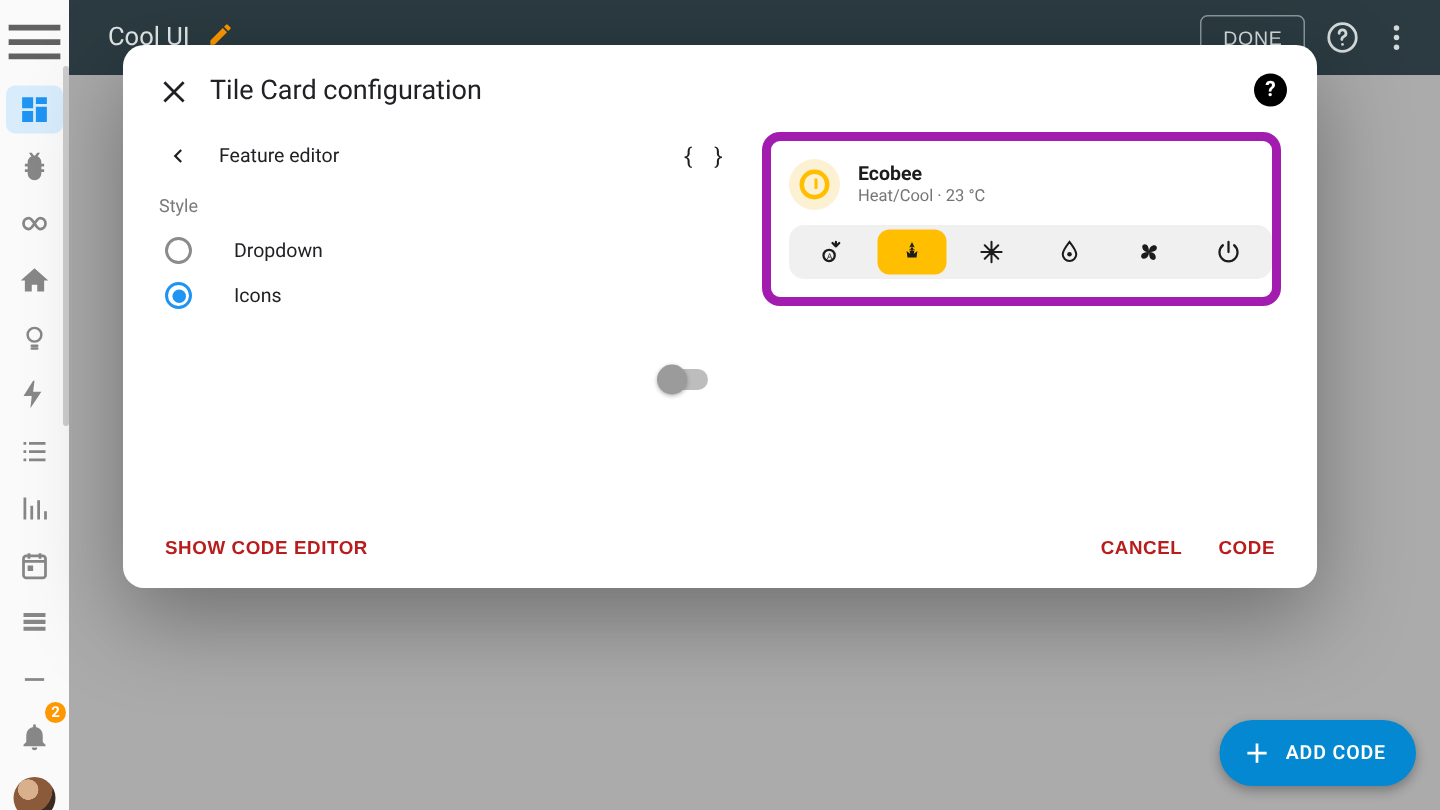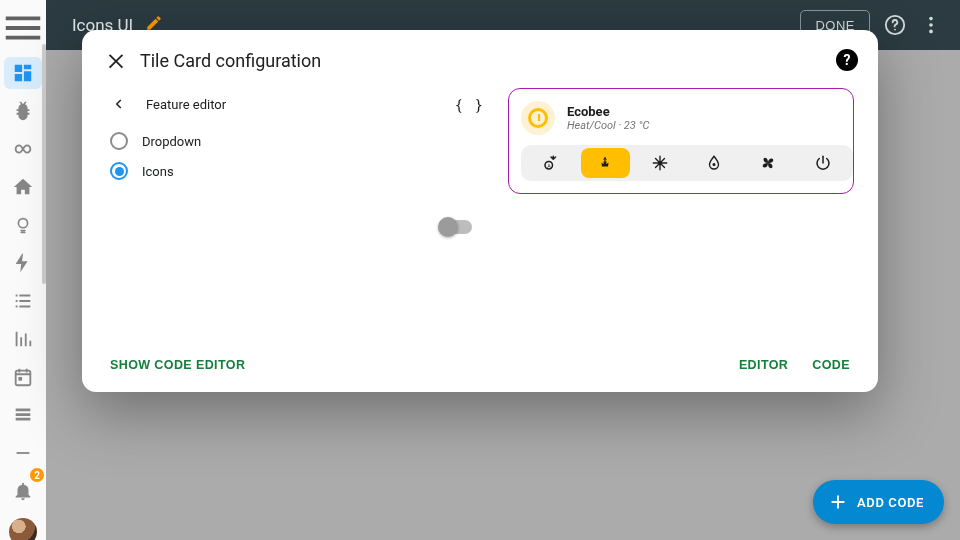--- a/index.html
+++ b/index.html
@@ -59,45 +59,45 @@
   .modal-head .help { margin-left:auto; width:22px; height:22px; border-radius:50%; background:#000; color:#fff; display:flex; align-items:center; justify-content:center; font-size:14px; font-weight:700;}
 
   .modal-body { flex:1; display:flex; gap:24px; padding: 8px 24px 0 24px;}
 
   .editor-col { width:378px; }
   .editor-head { display:flex; align-items:center; color:#202124; padding:6px 0 12px 0;}
   .editor-head .back { width:24px; display:flex; align-items:center; justify-content:center;}
   .editor-head .etitle { font-size:13px; font-weight:400; margin-left:16px;}
   .editor-head .braces { margin-left:auto; font-family: "Roboto Mono", Menlo, monospace; font-size:15px; color:#1d1d1d; letter-spacing:1px;}
   .section-label { font-size:12px; color:#7a7a7a; margin:4px 0 8px 0;}
-  .radio-row { display:flex; align-items:center; gap:14px; padding:6px 4px; font-size:13px; color:#202124;}
+  .radio-row { display:flex; align-items:center; gap:28px; padding:6px 4px; font-size:13px; color:#202124;}
   .radio { width:18px; height:18px; border:2px solid #8b8b8b; border-radius:50%; display:inline-flex; align-items:center; justify-content:center; flex-shrink:0;}
   .radio.sel { border-color:#2094f3; }
   .radio.sel::after { content:""; width:9px; height:9px; border-radius:50%; background:#2094f3; }
   .switch-row { display:flex; align-items:center; margin-top:34px; font-size:13px; color:#1f1f1f;}
   .switch-row .label { flex: 0 0 auto;}
   .switch { margin-left:auto; margin-right:12px; width:32px; height:14px; background:#bdbdbd; border-radius:8px; position:relative;}
   .switch::after { content:""; position:absolute; left:-2px; top:-3px; width:20px; height:20px; border-radius:50%; background:#9b9b9b; box-shadow:0 1px 3px rgba(0,0,0,0.3);}
 
   .preview-col { flex:1; }
-  .preview-card { border:1px solid #a21caf; border-radius:12px; padding:12px 0 12px 12px; background:#fff; display:flex; flex-direction:column; gap:10px; }
+  .preview-card { border:6px solid #a21caf; border-radius:12px; padding:12px 0 12px 12px; background:#fff; display:flex; flex-direction:column; gap:10px; }
   .pc-head { display:flex; align-items:center; gap:12px; }
   .pc-icon-wrap { width:34px; height:34px; border-radius:50%; background:#fdf1d3; display:flex; align-items:center; justify-content:center; }
   .pc-icon-wrap .inner { width:20px; height:20px; border-radius:50%; border:3px solid #ffbf00; position:relative;}
   .pc-icon-wrap .inner::after{content:"";position:absolute;width:2px;height:7px;background:#ffbf00;left:7px;top:3px;}
   .pc-text .t1 { font-size:13px; font-weight:700; color:#1c1c1c; line-height:1.2;}
-  .pc-text .t2 { font-size:11px; color:#757575;font-style:italic; }
+  .pc-text .t2 { font-size:11px; color:#757575; }
 
   .mode-row { background:#f0f0f0; border-radius:10px; height:36px; display:flex; align-items:center; gap:6px; padding:3px 6px; }
   .mode-btn { flex:1; height:30px; border-radius:8px; display:flex; align-items:center; justify-content:center; color:#1c1c1c; }
   .mode-btn svg { width:18px; height:18px; }
   .mode-btn.active { background:#ffbf00; color:#1c1c1c;}
 
   .modal-foot { display:flex; align-items:center; padding:14px 26px 16px 26px; }
-  .link-btn { color:#15803d; font-size:12.5px; font-weight:600; letter-spacing:0.4px; background:none; border:none; padding:4px 2px;}
+  .link-btn { color:#b91c1c; font-size:12.5px; font-weight:600; letter-spacing:0.4px; background:none; border:none; padding:4px 2px;}
   .modal-foot .spacer{flex:1;}
   .modal-foot .link-btn + .link-btn { margin-left:20px;}
 </style>
 </head>
 <body>
 <div class="app">
 
   <div class="rail">
     <div class="ham">
       <svg viewBox="0 0 24 24" fill="currentColor">
@@ -172,21 +172,21 @@
             <path d="M12 22a2 2 0 0 0 2-2h-4a2 2 0 0 0 2 2m6-6V11a6 6 0 0 0-5-5.9V4a1 1 0 1 0-2 0v1.1A6 6 0 0 0 6 11v5l-2 2v1h16v-1l-2-2Z"></path>
           </svg>
         <span class="badge-dot">2</span>
       </div>
       <div class="avatar"></div>
     </div>
   </div>
 
   <div class="topbar">
     <div class="title">
-      <span>Icons UI</span>
+      <span>Cool UI</span>
       <span class="pencil">
         <svg width="18" height="18" viewBox="0 0 24 24" fill="currentColor">
             <path d="M3 17.25V21h3.75L17.81 9.94l-3.75-3.75L3 17.25M20.71 7.04a1 1 0 0 0 0-1.41l-2.34-2.34a1 1 0 0 0-1.41 0L15.13 5.12l3.75 3.75 1.83-1.83Z"></path>
           </svg>
       </span>
     </div>
     <div class="right">
       <button class="btn-done">DONE</button>
       <span class="top-icon">
         <svg viewBox="0 0 24 24" fill="currentColor">
@@ -228,20 +228,21 @@
       <div class="editor-col">
         <div class="editor-head">
           <span class="back">
             <svg width="18" height="18" viewBox="0 0 24 24" fill="currentColor">
                 <path d="M15 6l-6 6 6 6 1.4-1.4L11.8 12l4.6-4.6L15 6Z"></path>
               </svg>
           </span>
           <span class="etitle">Feature editor</span>
           <span class="braces">{ }</span>
         </div>
+        <div class="section-label">Style</div>
 
         <div class="radio-row">
           <span class="radio"></span>
           <span>Dropdown</span>
         </div>
         <div class="radio-row">
           <span class="radio sel"></span>
           <span>Icons</span>
         </div>
 
@@ -297,18 +298,18 @@
                 </svg>
             </div>
           </div>
         </div>
       </div>
     </div>
 
     <div class="modal-foot">
       <button class="link-btn">SHOW CODE EDITOR</button>
       <span class="spacer"></span>
-      <button class="link-btn">EDITOR</button>
+      <button class="link-btn">CANCEL</button>
       <button class="link-btn">CODE</button>
     </div>
   </div>
 
 </div>
 
 </body></html>

